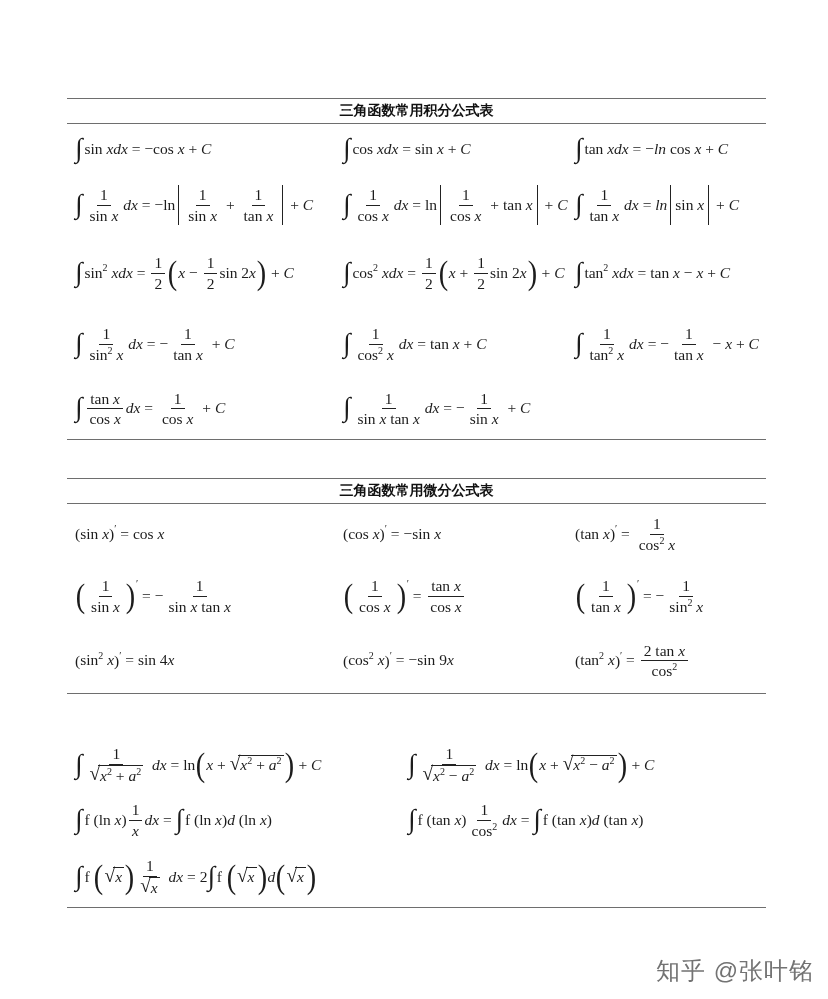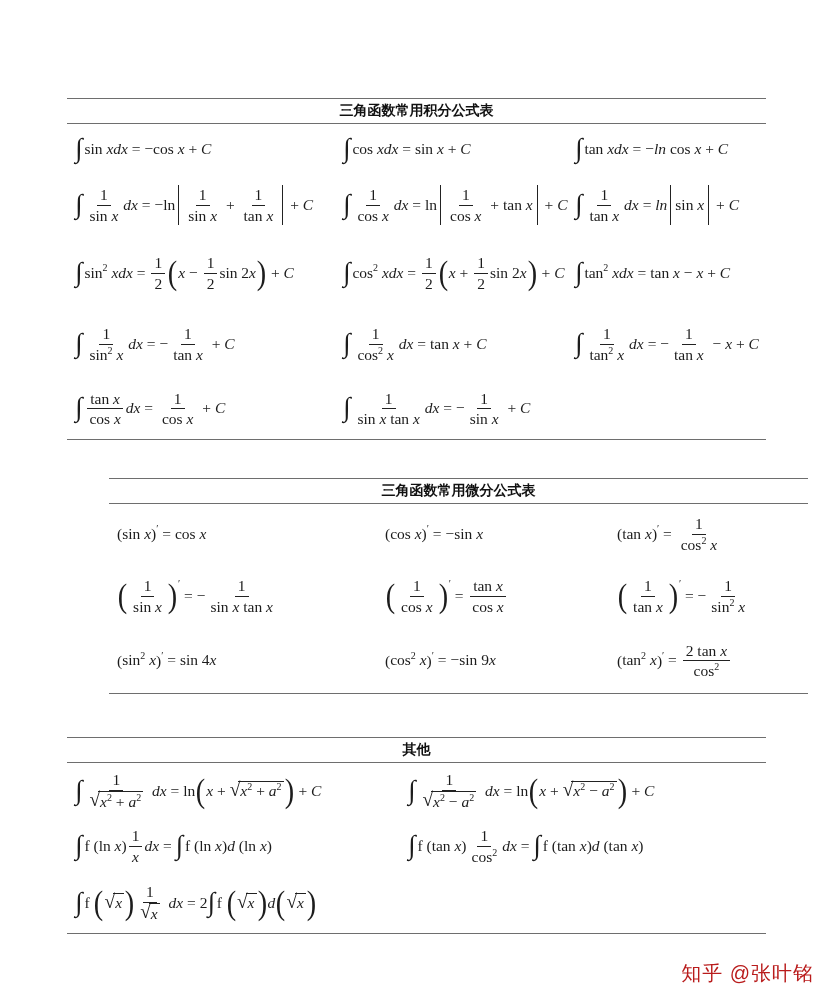--- a/index.html
+++ b/index.html
@@ -1,19 +1,19 @@
 <!DOCTYPE html>
 <html><head>
 <meta charset="utf-8">
 <style>
   html,body{margin:0;padding:0;background:#ffffff;}
   .page{position:relative;width:828px;height:999px;background:#ffffff;overflow:hidden;
         font-family:"Liberation Serif", serif;color:#1c1c1c;}
   .sec{position:absolute;left:67px;width:699px;}
-  #sec-0{top:98px;} #sec-1{top:478px;margin-left:42px;} #sec-2{top:737px;}
+  #sec-0{top:98px;} #sec-1{top:478px;} #sec-2{top:737px;}
   .sec-head{height:24px;border-top:1.5px solid #6e6e6e;border-bottom:1.5px solid #6e6e6e;
             display:flex;align-items:center;justify-content:center;}
   .sec-title{font-family:"Liberation Sans", sans-serif;font-weight:bold;font-size:14px;color:#111;}
   .rows{border-bottom:1.5px solid #6e6e6e;}
   .row{display:grid;align-items:center;padding-left:8px;box-sizing:border-box;}
   
   .fm{display:inline-flex;align-items:center;white-space:pre;font-size:15.5px;line-height:1.2;}
   .fm .it{font-style:italic;}
   .int{font-size:27px;line-height:0.85;margin-right:2px;transform:translateY(-1px);}
   .frac{display:inline-flex;flex-direction:column;align-items:center;margin:0 2px;}
@@ -25,22 +25,22 @@
   .grp{display:inline-flex;align-items:center;}
   .inner{display:inline-flex;align-items:center;white-space:pre;}
   .br{line-height:1;}
   .br.tall{font-size:215%;font-weight:300;transform:scaleX(.85);line-height:.9;}
   .abs{display:inline-flex;align-items:center;align-self:stretch;
        border-left:1.3px solid #222;border-right:1.3px solid #222;padding:0 4px;margin:0 3px;}
   .sqrt{display:inline-flex;align-items:center;}
   .surd{font-size:1.25em;line-height:1;margin-right:-2px;transform:translateY(-1px);}
   .rdx{border-top:1px solid #222;padding:0 2px;white-space:pre;}
   .watermark{position:absolute;right:14px;bottom:12px;
-             font-family:"Liberation Sans", sans-serif;font-size:20px;letter-spacing:1px;
-             color:#b91c1c;text-shadow:1px 1px 0 #ffffff;}
+             font-family:"Liberation Sans", sans-serif;font-size:24px;letter-spacing:1px;
+             color:#737373;text-shadow:1px 1px 0 #ffffff;}
 </style>
 </head>
 <body>
 
 <div class="page">
 
   <section class="sec" id="sec-0">
     <div class="sec-head">
       <span class="sec-title">三角函数常用积分公式表</span>
     </div>
@@ -89,23 +89,20 @@
         </div>
         <div class="row" style="grid-template-columns: 268px 232px 199px; height: 65px;">
           <div class="fm"><span class="grp"><span class="br">(</span><span class="inner"><span class="tx">sin</span><sup>2</sup><span class="it"> x</span></span><span class="br">)</span></span><sup>′</sup><span class="tx"> = sin 4</span><span class="it">x</span></div>
           <div class="fm"><span class="grp"><span class="br">(</span><span class="inner"><span class="tx">cos</span><sup>2</sup><span class="it"> x</span></span><span class="br">)</span></span><sup>′</sup><span class="tx"> = −sin 9</span><span class="it">x</span></div>
           <div class="fm"><span class="grp"><span class="br">(</span><span class="inner"><span class="tx">tan</span><sup>2</sup><span class="it"> x</span></span><span class="br">)</span></span><sup>′</sup><span class="tx"> = </span><span class="frac"><span class="num"><span class="tx">2 tan </span><span class="it">x</span></span><span class="den"><span class="tx">cos</span><sup>2</sup></span></span></div>
         </div>
       </div>
   </section>
 
   <section class="sec" id="sec-2">
-    <div class="sec-head">
-      <span class="sec-title">其他</span>
-    </div>
     <div class="rows">
         <div class="row" style="grid-template-columns: 333px 366px; height: 56px;">
           <div class="fm"><span class="int">∫</span><span class="frac"><span class="num"><span class="tx">1</span></span><span class="den"><span class="sqrt"><span class="surd">√</span><span class="rdx"><span class="it">x</span><sup>2</sup><span class="tx"> + </span><span class="it">a</span><sup>2</sup></span></span></span></span><span class="it"> dx</span><span class="tx"> = ln</span><span class="grp"><span class="br tall">(</span><span class="inner"><span class="it">x</span><span class="tx"> + </span><span class="sqrt"><span class="surd">√</span><span class="rdx"><span class="it">x</span><sup>2</sup><span class="tx"> + </span><span class="it">a</span><sup>2</sup></span></span></span><span class="br tall">)</span></span><span class="tx"> + </span><span class="it">C</span></div>
           <div class="fm"><span class="int">∫</span><span class="frac"><span class="num"><span class="tx">1</span></span><span class="den"><span class="sqrt"><span class="surd">√</span><span class="rdx"><span class="it">x</span><sup>2</sup><span class="tx"> − </span><span class="it">a</span><sup>2</sup></span></span></span></span><span class="it"> dx</span><span class="tx"> = ln</span><span class="grp"><span class="br tall">(</span><span class="inner"><span class="it">x</span><span class="tx"> + </span><span class="sqrt"><span class="surd">√</span><span class="rdx"><span class="it">x</span><sup>2</sup><span class="tx"> − </span><span class="it">a</span><sup>2</sup></span></span></span><span class="br tall">)</span></span><span class="tx"> + </span><span class="it">C</span></div>
         </div>
         <div class="row" style="grid-template-columns: 333px 366px; height: 54px;">
           <div class="fm"><span class="int">∫</span><span class="tx">f </span><span class="grp"><span class="br">(</span><span class="inner"><span class="tx">ln </span><span class="it">x</span></span><span class="br">)</span></span><span class="frac"><span class="num"><span class="tx">1</span></span><span class="den"><span class="it">x</span></span></span><span class="it">dx</span><span class="tx"> = </span><span class="int">∫</span><span class="tx">f </span><span class="grp"><span class="br">(</span><span class="inner"><span class="tx">ln </span><span class="it">x</span></span><span class="br">)</span></span><span class="it">d </span><span class="grp"><span class="br">(</span><span class="inner"><span class="tx">ln </span><span class="it">x</span></span><span class="br">)</span></span></div>
           <div class="fm"><span class="int">∫</span><span class="tx">f </span><span class="grp"><span class="br">(</span><span class="inner"><span class="tx">tan </span><span class="it">x</span></span><span class="br">)</span></span><span class="frac"><span class="num"><span class="tx">1</span></span><span class="den"><span class="tx">cos</span><sup>2</sup></span></span><span class="it">dx</span><span class="tx"> = </span><span class="int">∫</span><span class="tx">f </span><span class="grp"><span class="br">(</span><span class="inner"><span class="tx">tan </span><span class="it">x</span></span><span class="br">)</span></span><span class="it">d </span><span class="grp"><span class="br">(</span><span class="inner"><span class="tx">tan </span><span class="it">x</span></span><span class="br">)</span></span></div>
         </div>
         <div class="row" style="grid-template-columns: 333px 366px; height: 60px;">

